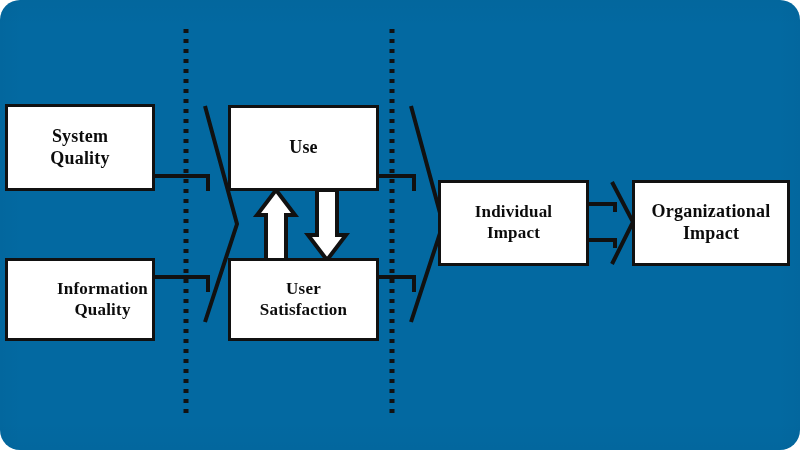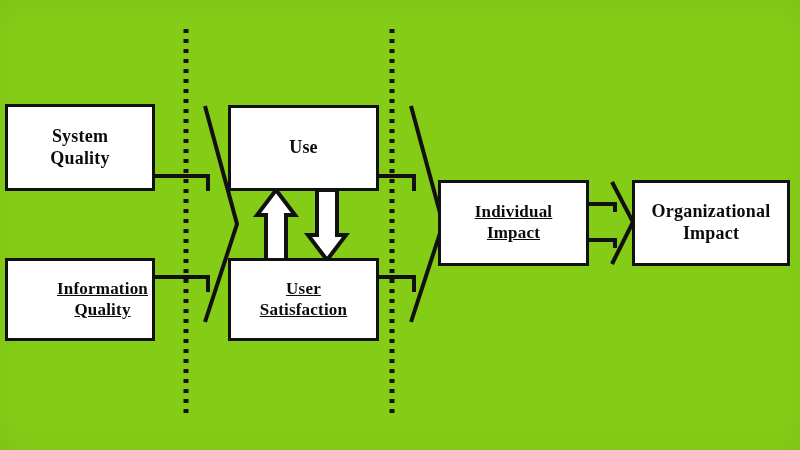--- a/index.html
+++ b/index.html
@@ -4,23 +4,24 @@
 <style>
   html, body {
     margin: 0;
     padding: 0;
     background: #ffffff;
   }
   #stage {
     position: relative;
     width: 800px;
     height: 450px;
-    background: #84cc16;
+    background: #0369a1;
     overflow: hidden;
     font-family: "Liberation Serif", "DejaVu Serif", serif;
+    border-radius: 20px;
   }
   
   .scan-shade {
     position: absolute;
     top: 0;
     left: 0;
     width: 800px;
     height: 450px;
     pointer-events: none;
     background:
@@ -47,21 +48,21 @@
   }
   .node-label {
     font-weight: bold;
     color: #0b0b0b;
     line-height: 1.22;
     letter-spacing: 0.2px;
     white-space: pre-line;
     padding: 0 4px;
   }
   .sz-18 { font-size: 18px; }
-  .sz-17 { font-size: 17px; text-decoration: underline; }
+  .sz-17 { font-size: 17px; }
   .sz-16 { font-size: 18px; }
 </style>
 </head>
 <body>
 
 <div id="stage">
 
   <svg id="svg-layer" width="800" height="450" viewBox="0 0 800 450">
 
     <g>

